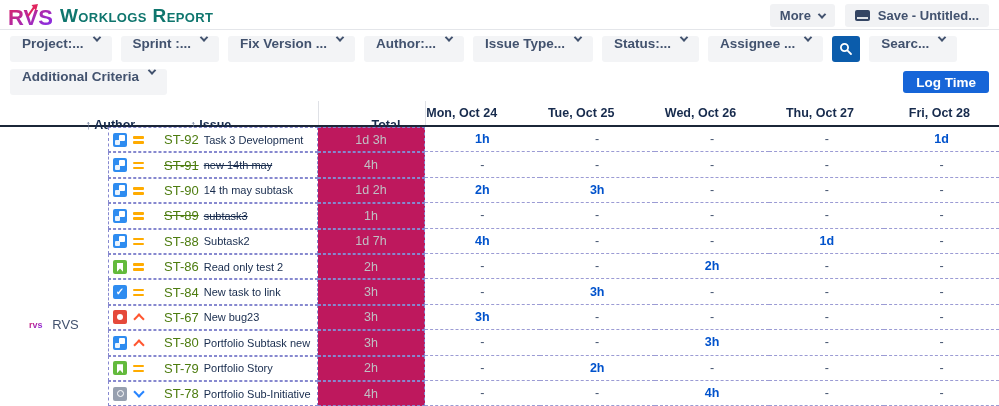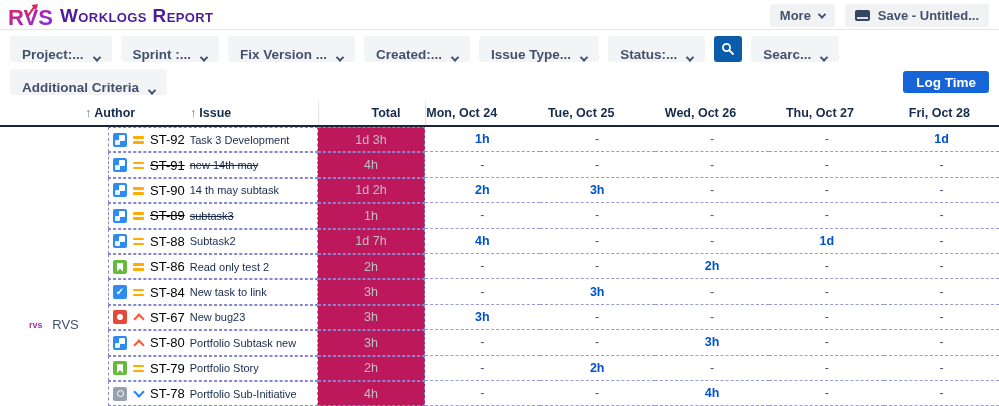--- a/index.html
+++ b/index.html
@@ -3,45 +3,45 @@
 <meta charset="utf-8">
 <style>
   * { margin:0; padding:0; box-sizing:border-box; }
   html,body { background:#fff; font-family:"Liberation Sans", sans-serif; }
   .app { position:relative; width:999px; height:406px; overflow:hidden; background:#fff; }
 
   
   .topbar { height:30px; display:flex; align-items:center; justify-content:space-between;
             padding:2px 10px 0 8px; border-bottom:1px solid #e4e6ea; }
   .brand { display:flex; align-items:center; gap:8px; }
-  .title { font-variant:small-caps; font-weight:bold; font-size:19px; color:#4c1d95; letter-spacing:.4px; }
+  .title { font-variant:small-caps; font-weight:bold; font-size:19px; color:#0f766e; letter-spacing:.4px; }
   .top-actions { display:flex; gap:10px; align-items:center; }
   .gbtn { display:inline-flex; align-items:center; gap:8px; height:23px; padding:0 10px;
           background:#f1f2f4; border:none; border-radius:3px; color:#42526e;
           font-family:inherit; font-size:13px; font-weight:bold; cursor:pointer; }
   .chev { width:6px; height:6px; border-right:2px solid #42526e; border-bottom:2px solid #42526e;
           transform:rotate(45deg) translate(-1px,-1px); display:inline-block; }
   .save-ico { width:15px; height:11px; background:#344563; border-radius:2px; position:relative; display:inline-block; }
   .save-ico::after { content:""; position:absolute; left:2px; right:2px; bottom:2px; height:2px; background:#dfe3e8; }
 
   
   .filterbar { display:flex; align-items:center; gap:9px; padding:6px 10px 4px 10px; }
-  .fbtn { display:inline-flex; align-items:flex-end; gap:10px; height:26px; padding:0 12px;
+  .fbtn { display:inline-flex; align-items:flex-start; gap:10px; height:26px; padding:0 12px;
           background:#f3f4f6; border:none; border-radius:3px; color:#42526e;
           font-family:inherit; font-size:13.5px; font-weight:bold; cursor:pointer; }
   .searchbtn { width:28px; height:26px; border:none; border-radius:3px; background:#0b5cab;
                display:inline-flex; align-items:center; justify-content:center; cursor:pointer; }
   .criteriabar { display:flex; align-items:center; justify-content:space-between; padding:3px 10px 6px 10px; }
   .logtime { height:22px; padding:0 13px; background:#1665d8; color:#fff; border:none; border-radius:3px;
              font-family:inherit; font-size:13.5px; font-weight:bold; cursor:pointer; }
 
   
   .thead { position:relative; height:26px; border-bottom:2px solid #1b2638; font-size:12.5px;
            font-weight:bold; color:#172b4d; }
-  .hlabel { position:absolute; top:5px; white-space:nowrap; }
+  .hlabel { position:absolute; top:17px; white-space:nowrap; }
   .sort-arrow { color:#6b7a99; font-weight:normal; margin-right:3px; }
   .h-author { left:85px; }
   .h-issue { left:190px; }
   .h-total { left:318px; width:107px; text-align:center;padding-left:29px; }
   .h-days { position:absolute; left:402px; right:0; top:5px; display:flex; }
   .h-day { flex:1; text-align:center; }
   .thead .vline { position:absolute; top:0; bottom:0; width:1px; background:#dfe1e6; }
 
   
   .tbody { position:relative; height:285px; overflow:hidden; }
@@ -51,21 +51,21 @@
   .row { display:flex; height:25.4px; align-items:stretch; }
   .c-issue { width:210px; background:#fff; border:1px dashed #8688cf; display:flex; align-items:center;
              gap:5px; padding:0 4px; overflow:hidden; white-space:nowrap; }
   .c-total { width:107px; background:#be185d; color:#bfc0c4; border-top:1px dashed #8688cf;
              border-bottom:1px dashed #8688cf; border-right:1px dashed #8688cf;
              display:flex; align-items:center; justify-content:center; font-size:12.5px; }
   .c-day { flex:1; display:flex; align-items:center; justify-content:center;
            border-bottom:1px dashed #9b9bd4; font-size:12.5px; }
   .c-day.val { color:#0052cc; font-weight:bold; cursor:pointer; }
   .c-day.dash { color:#42526e; }
-  .ikey { color:#000000; font-size:13px; text-decoration:none; cursor:pointer; }
+  .ikey { color:#4d7c0f; font-size:13px; text-decoration:none; cursor:pointer;margin-left:14px; }
   .isum { color:#172b4d; font-size:11px; }
   .struck .ikey, .struck .isum { text-decoration:line-through; }
 
   
   .ticon { width:14px; height:14px; border-radius:2px; position:relative; flex:0 0 14px; }
   .t-subtask { background:#2e8cf0; }
   .t-subtask::before { content:""; position:absolute; right:2px; top:2px; width:6px; height:6px; background:#fff; border-radius:1px; }
   .t-subtask::after { content:""; position:absolute; left:2px; bottom:2px; width:5px; height:5px; background:rgba(255,255,255,.9); border-radius:1px; }
   .t-task { background:#2e8cf0; }
   .t-task::before { content:"\2713"; position:absolute; left:0; right:0; top:0; bottom:0; color:#fff;
@@ -128,29 +128,33 @@
       </button>
       <button class="fbtn">
         <span>Sprint :...</span>
         <i class="chev"></i>
       </button>
       <button class="fbtn">
         <span>Fix Version ...</span>
         <i class="chev"></i>
       </button>
       <button class="fbtn">
-        <span>Created:...</span>
+        <span>Author:...</span>
         <i class="chev"></i>
       </button>
       <button class="fbtn">
         <span>Issue Type...</span>
         <i class="chev"></i>
       </button>
       <button class="fbtn">
         <span>Status:...</span>
+        <i class="chev"></i>
+      </button>
+      <button class="fbtn">
+        <span>Assignee ...</span>
         <i class="chev"></i>
       </button>
       <button class="searchbtn">
         <svg width="14" height="14" viewBox="0 0 14 14">
           <circle cx="5.5" cy="5.5" r="3.6" fill="none" stroke="#fff" stroke-width="1.8"></circle>
           <line x1="8.6" y1="8.6" x2="12" y2="12" stroke="#fff" stroke-width="1.8" stroke-linecap="round"></line>
         </svg>
       </button>
       <button class="fbtn">
         <span>Searc...</span>

